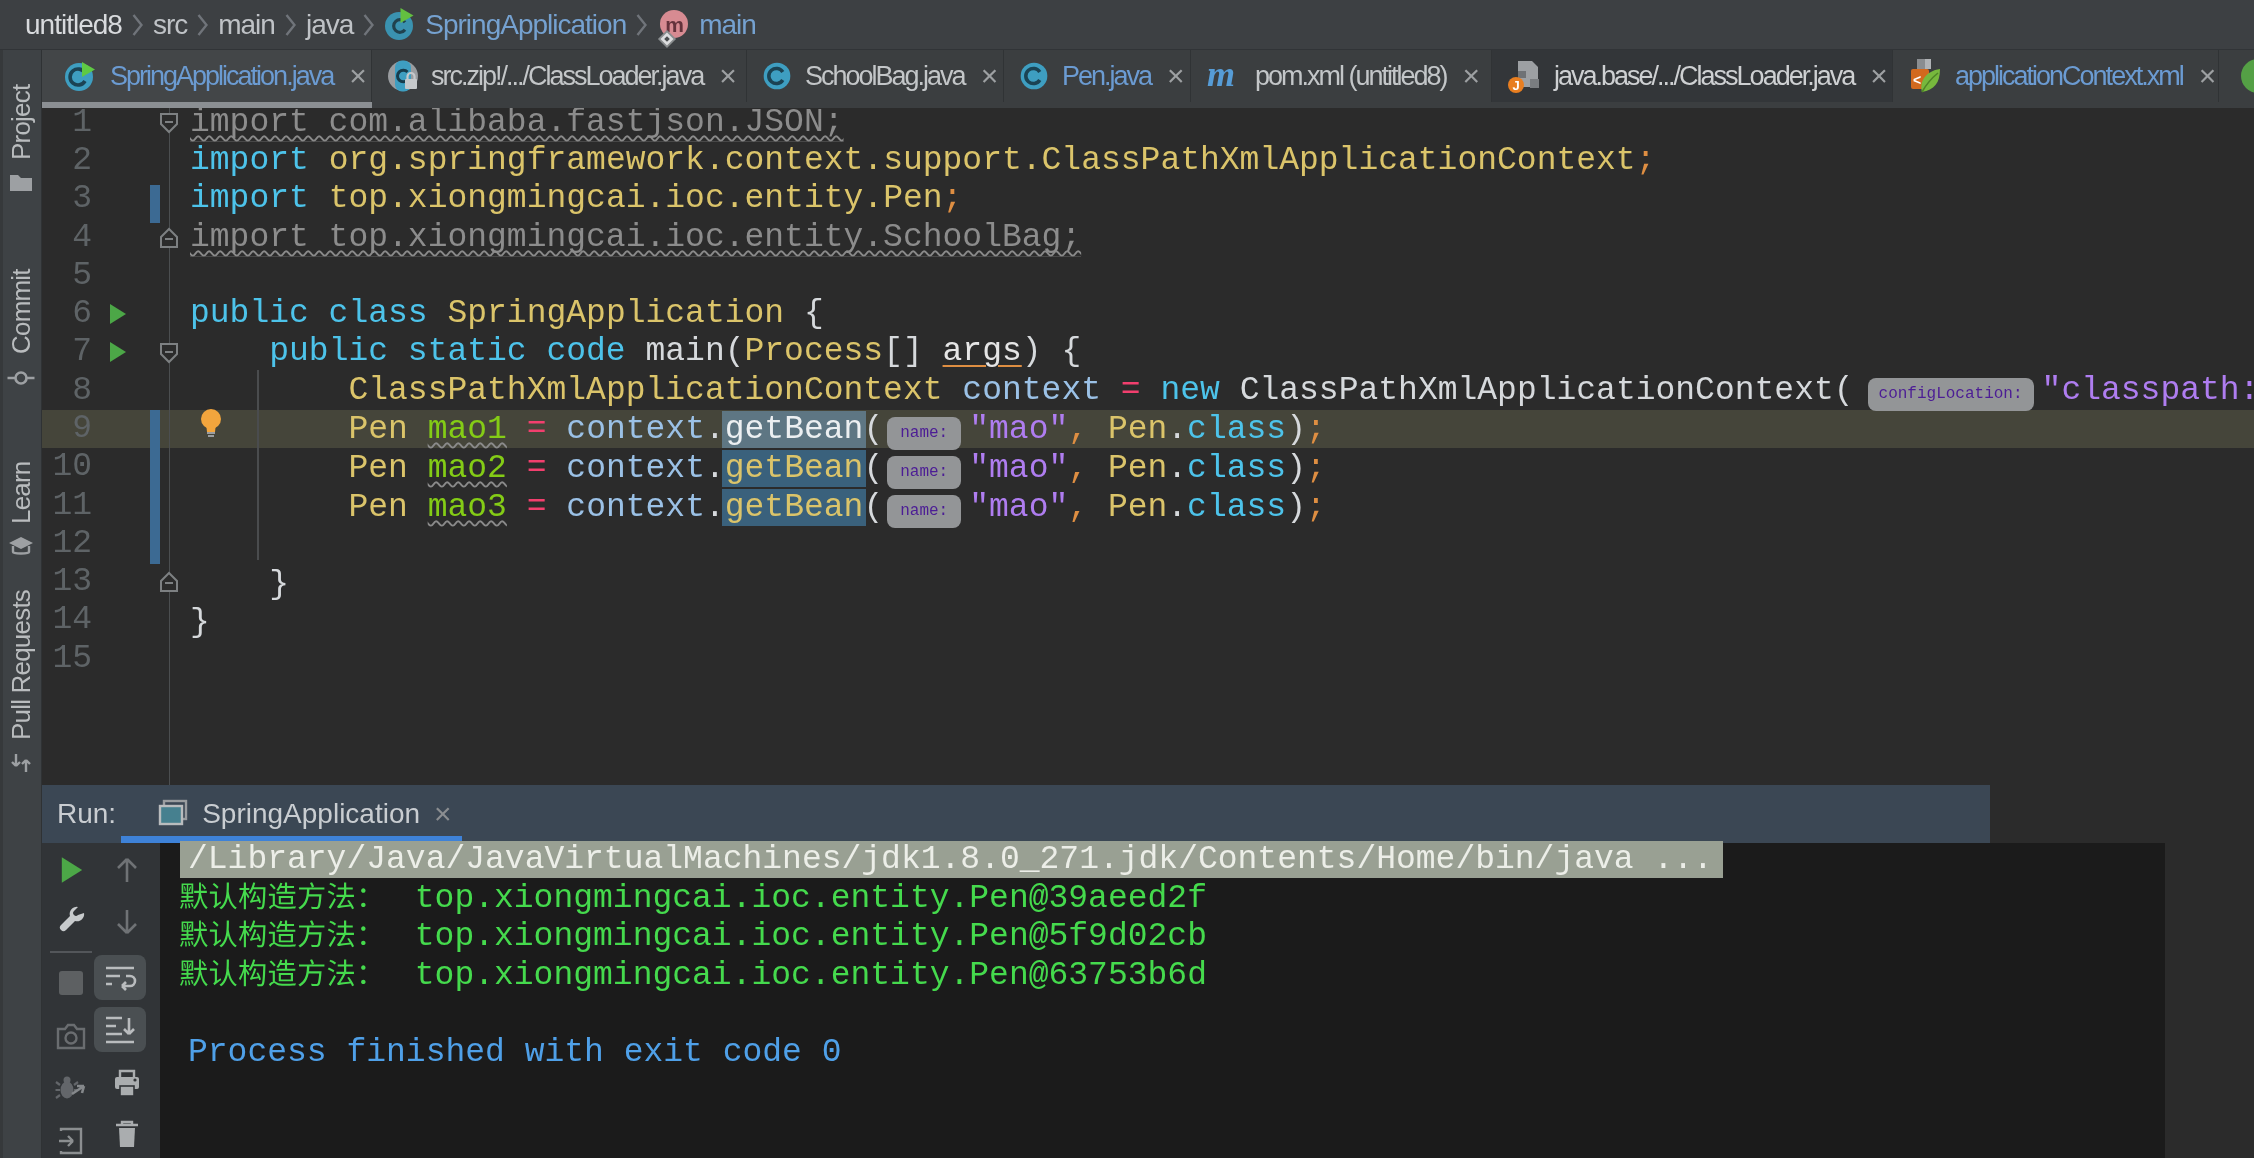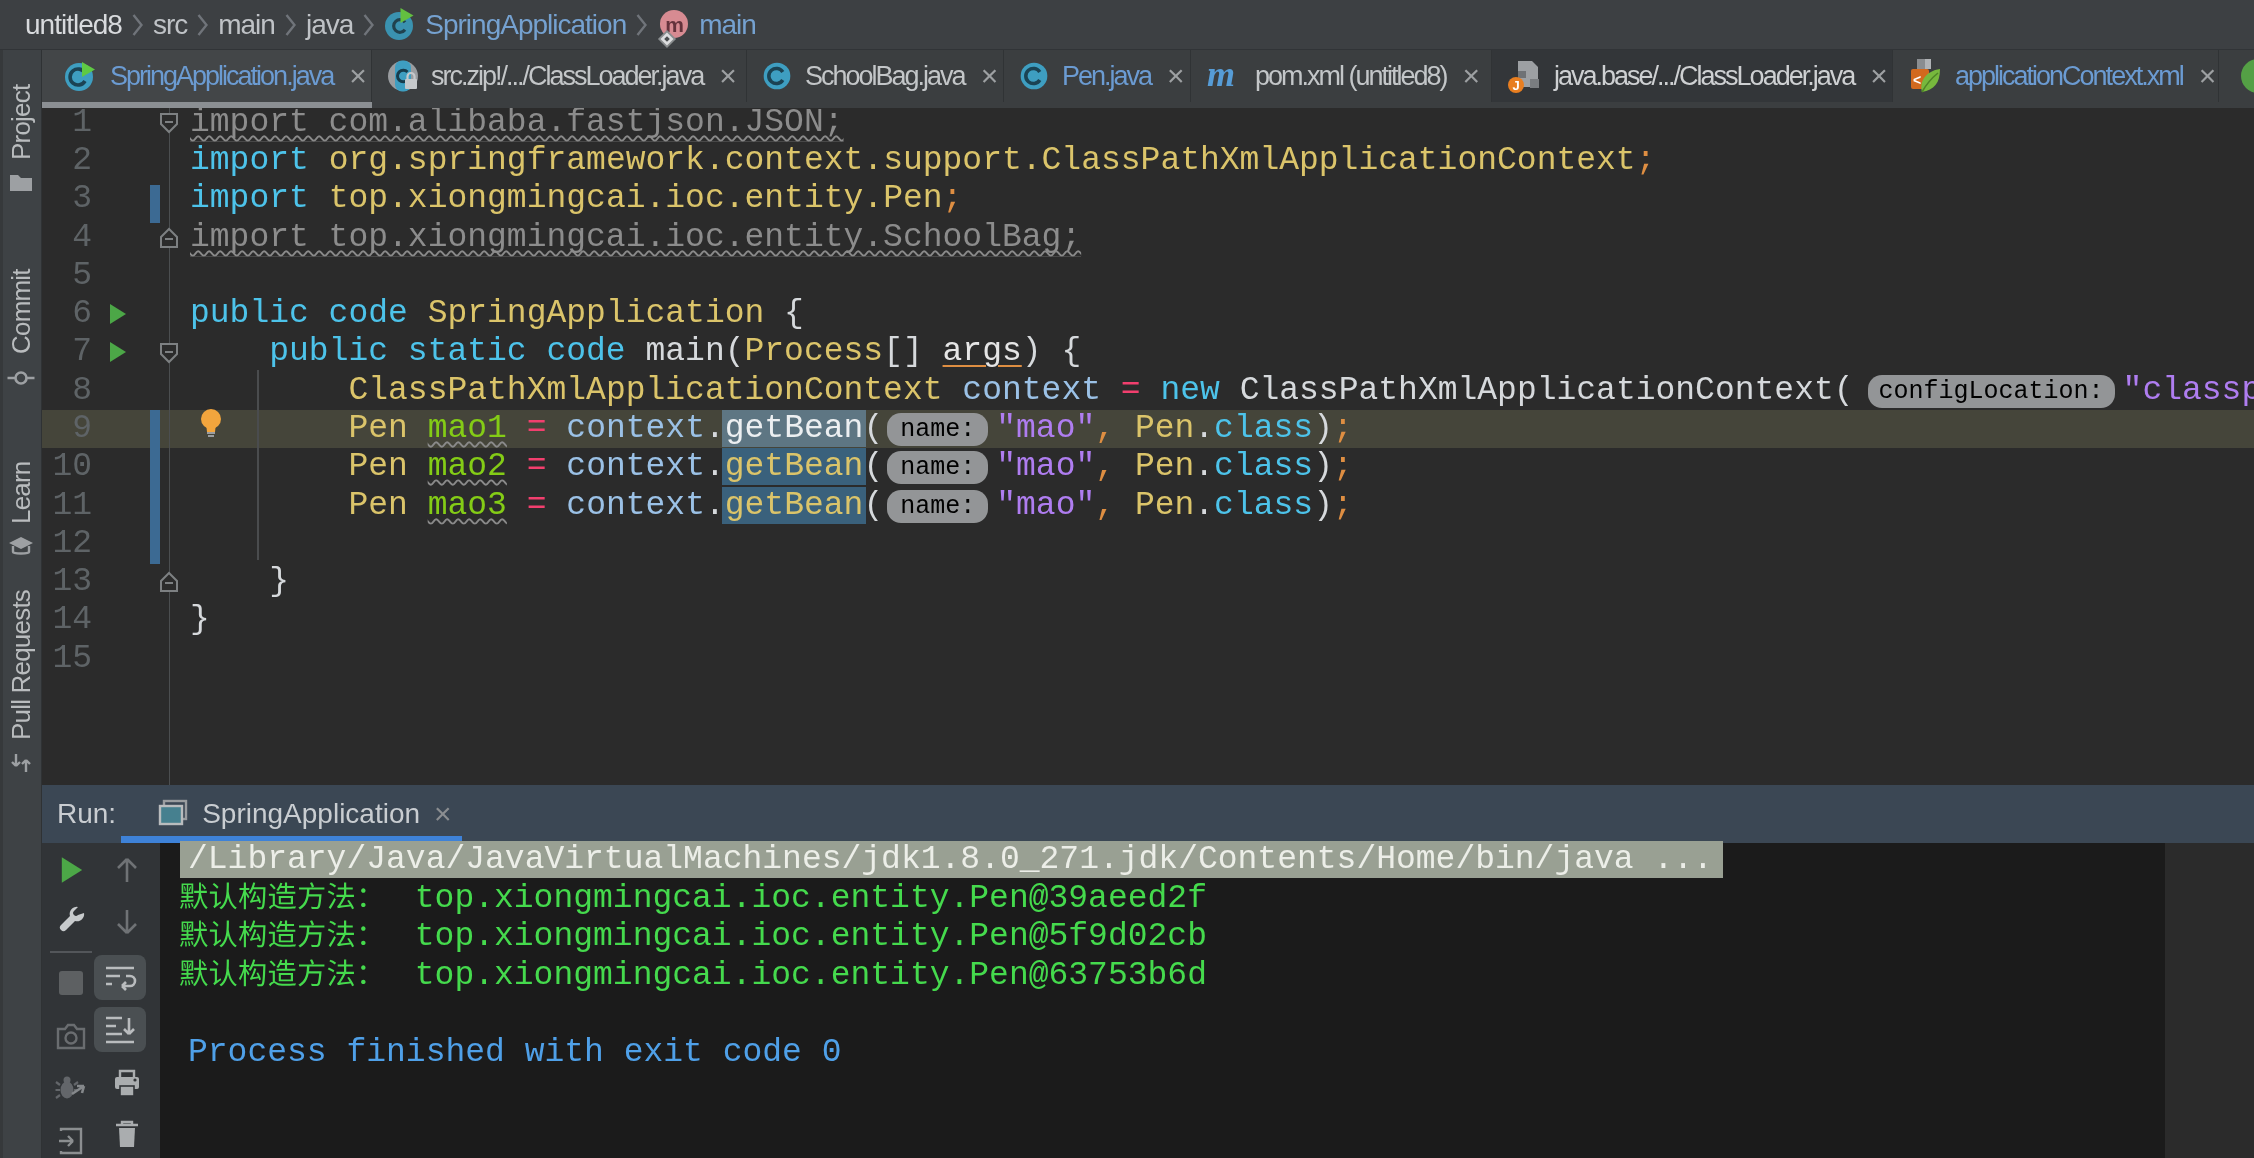--- a/index.html
+++ b/index.html
@@ -21,24 +21,24 @@
 pre,code{font-family:"Liberation Mono",monospace}
 #gutter{position:absolute;left:0;top:-4.4px;width:50px;text-align:right;font-size:33px;line-height:38.3px;color:#5e6366}
 #gutterline{position:absolute;left:127px;top:0;width:1px;height:677px;background:#4b4e50}
 #rowhl{position:absolute;left:0;top:302px;width:2212px;height:38.3px;background:#45453a}
 #code{position:absolute;left:148px;top:-4.4px;font-size:33px;line-height:38.3px;color:#d6d9dc}
 .k{color:#4dc3ea}.y{color:#dbc46a}.o{color:#de8e42}.pk{color:#f23f6e}.v{color:#9bc1e6}.s{color:#af7df0}
 .g2{color:#8c8c8c;border-bottom:1px solid #75757566}
 .wav{text-decoration:underline wavy #8a8a8a 2px;text-underline-offset:4px;text-decoration-skip-ink:none}
 .mv{color:#84cc16}
 .ar{color:#e5e5e5;text-decoration:underline solid #de8e42 2px;text-underline-offset:5px}
-.pill{display:inline-block;font-size:25px;line-height:33px;background:#939597;color:#000000;border-radius:14px;padding:0 11px;vertical-align:1px;letter-spacing:0px}
+.pill{display:inline-block;font-size:16px;line-height:33px;background:#939597;color:#4c1d95;border-radius:8px;padding:0 11px;vertical-align:1px;letter-spacing:0px}
 .gb1{background:#5e7683;color:#eceff1;box-shadow:3px 0 0 #5e7683,-3px 0 0 #5e7683}
 .gb2{background:#3a617c;box-shadow:3px 0 0 #3a617c,-3px 0 0 #3a617c}
-#runhdr{position:absolute;left:42px;top:785px;width:2212px;height:58px;background:#3b4754;display:flex;align-items:center;color:#c9cdd1;font-size:28px}
+#runhdr{position:absolute;left:42px;top:785px;width:1948px;height:58px;background:#3b4754;display:flex;align-items:center;color:#c9cdd1;font-size:28px}
 #rununder{position:absolute;left:121px;top:836px;width:341px;height:7px;background:#3e82d8}
 #runbody{position:absolute;left:42px;top:843px;width:2123px;height:315px;background:#1b1b1b}
 #runtools{position:absolute;left:0;top:0;width:118px;height:315px;background:#313437}
 #console{position:absolute;left:146px;top:-2px;font-size:33px;line-height:38.5px;color:#c2c3bd}
 .selband{background:#99a093;color:#eceee8;box-shadow:-8px 0 0 #99a093,10px 0 0 #99a093}
 .grn{color:#45da4d;fill:#45da4d}
 .blu{color:#4fa0e8}
 svg{display:inline-block}
 .tab svg{flex-shrink:0}
 #runhdr svg{flex-shrink:0}
@@ -251,21 +251,21 @@
       <use href="#foldU"></use>
     </svg>
  <svg width="26" height="32" style="position:absolute;left:156px;top:300px">
       <use href="#bulb"></use>
     </svg>
  <pre id="code"><span class="g2 wav">import com.alibaba.fastjson.JSON;</span>
 <span class="k">import</span> <span class="y">org.springframework.context.support.ClassPathXmlApplicationContext</span><span class="o">;</span>
 <span class="k">import</span> <span class="y">top.xiongmingcai.ioc.entity.Pen</span><span class="o">;</span>
 <span class="g2 wav">import top.xiongmingcai.ioc.entity.SchoolBag;</span>
 
-<span class="k">public code</span> <span class="y">SpringApplication</span> {
+<span class="k">public class</span> <span class="y">SpringApplication</span> {
     <span class="k">public static code</span> main(<span class="y">Process</span>[] <span class="ar">args</span>) {
         <span class="y">ClassPathXmlApplicationContext</span> <span class="v">context</span> <span class="pk">=</span> <span class="k">new</span> ClassPathXmlApplicationContext(<span class="pill" style="margin-left:14px;margin-right:8px">configLocation:</span><span class="s">"classpath:applicationContext.xml"</span>
         <span class="y">Pen</span> <span class="mv wav">mao1</span> <span class="pk">=</span> <span class="v">context</span>.<span class="y gb1">getBean</span>(<span class="pill" style="margin-left:4px;margin-right:8px;padding:0 13px">name:</span><span class="s">"mao"</span><span class="o">,</span> <span class="y">Pen</span>.<span class="k">class</span>)<span class="o">;</span>
         <span class="y">Pen</span> <span class="mv wav">mao2</span> <span class="pk">=</span> <span class="v">context</span>.<span class="y gb2">getBean</span>(<span class="pill" style="margin-left:4px;margin-right:8px;padding:0 13px">name:</span><span class="s">"mao"</span><span class="o">,</span> <span class="y">Pen</span>.<span class="k">class</span>)<span class="o">;</span>
         <span class="y">Pen</span> <span class="mv wav">mao3</span> <span class="pk">=</span> <span class="v">context</span>.<span class="y gb2">getBean</span>(<span class="pill" style="margin-left:4px;margin-right:8px;padding:0 13px">name:</span><span class="s">"mao"</span><span class="o">,</span> <span class="y">Pen</span>.<span class="k">class</span>)<span class="o">;</span>
 
     }
 }
 </pre>
 </div>

